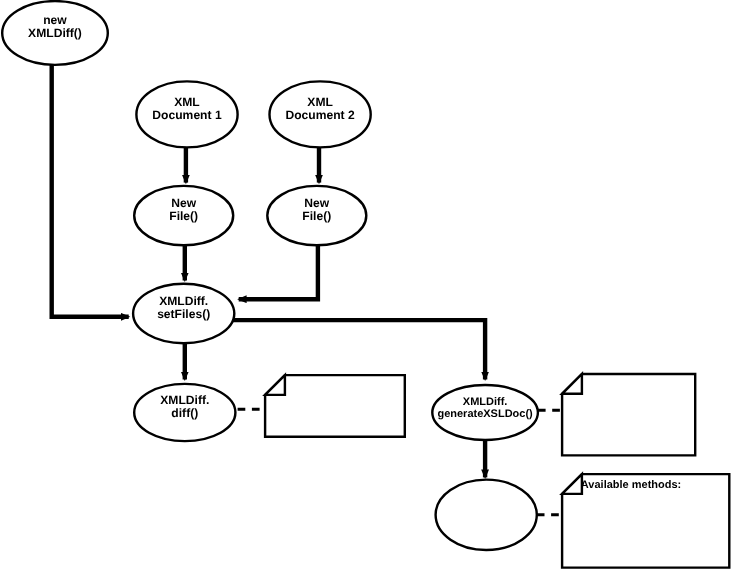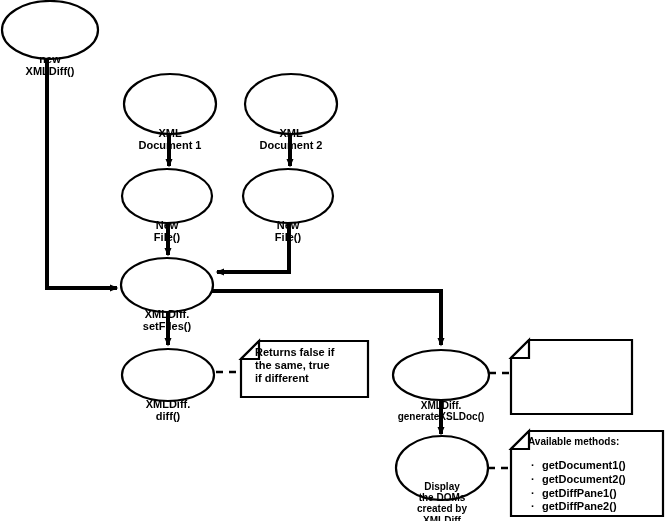--- a/index.html
+++ b/index.html
@@ -24,21 +24,20 @@
   }
   .node-label {
     position: absolute;
     text-align: center;
     font-family: "Liberation Sans", sans-serif;
     font-weight: bold;
     color: #000000;
     line-height: 1.12;
     white-space: pre-line;
     pointer-events: none;
-    margin-top: 40px;
   }
   .note-text {
     position: absolute;
     font-family: "Liberation Sans", sans-serif;
     font-weight: bold;
     color: #000000;
     line-height: 1.2;
     white-space: pre-line;
     pointer-events: none;
   }
@@ -138,40 +137,19 @@
 
   <div class="node-label" style="left:117px; top:268px; width:100px; font-size:11px;">XMLDiff.
 setFiles()</div>
 
   <div class="node-label" style="left:118px; top:358px; width:100px; font-size:11px;">XMLDiff.
 diff()</div>
 
   <div class="node-label" style="left:387px; top:360px; width:108px; font-size:10px;">XMLDiff.
 generateXSLDoc()</div>
 
-  <div class="node-label" style="left:392px; top:441px; width:100px; font-size:10px;">Display
-the DOMs
-created by
-XMLDiff</div>
 
-  <div class="note-text" style="left:255px; top:346px; width:112px; font-size:11px;">Returns false if
-the same, true
-if different</div>
 
 
   <div class="note-title" style="left:528px; top:436px; font-size:10px;">Available methods:</div>
 
-  <div class="note-list" style="left:531px; top:459px; font-size:11px;">
-    <div class="note-list-item">
-      <span class="note-bullet">·</span><span>getDocument1()</span>
-    </div>
-    <div class="note-list-item">
-      <span class="note-bullet">·</span><span>getDocument2()</span>
-    </div>
-    <div class="note-list-item">
-      <span class="note-bullet">·</span><span>getDiffPane1()</span>
-    </div>
-    <div class="note-list-item">
-      <span class="note-bullet">·</span><span>getDiffPane2()</span>
-    </div>
-  </div>
 
 </div>
 
 </body></html>

